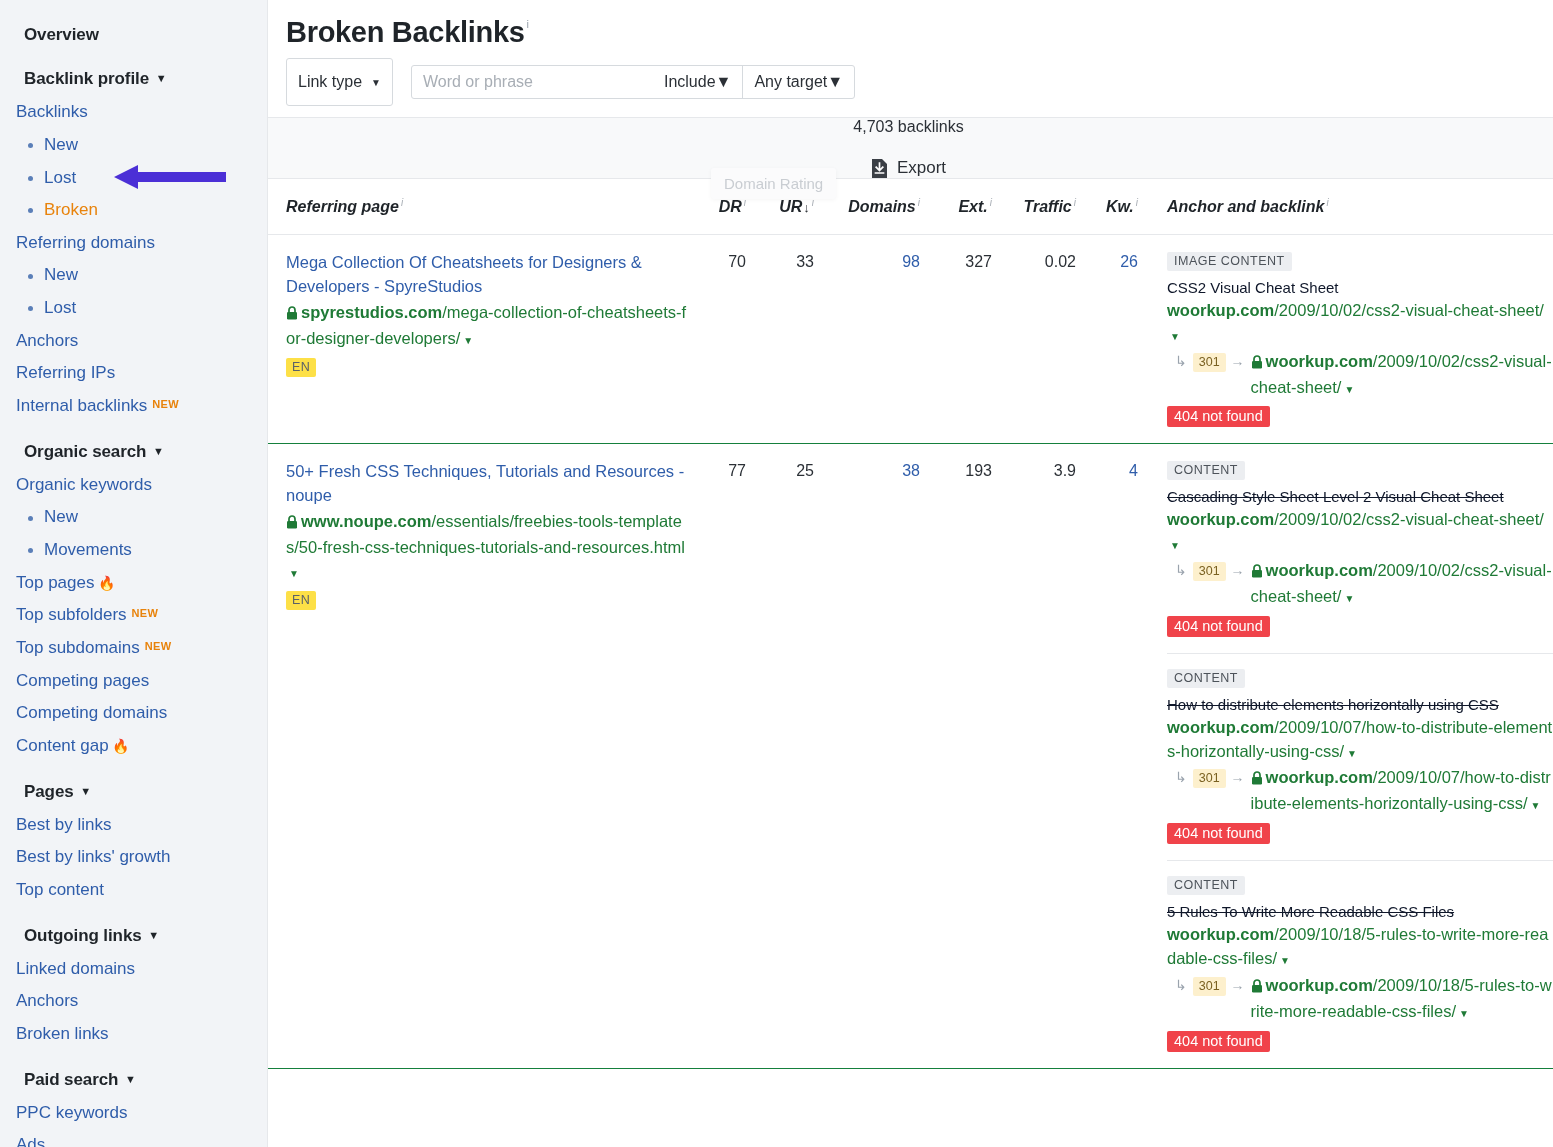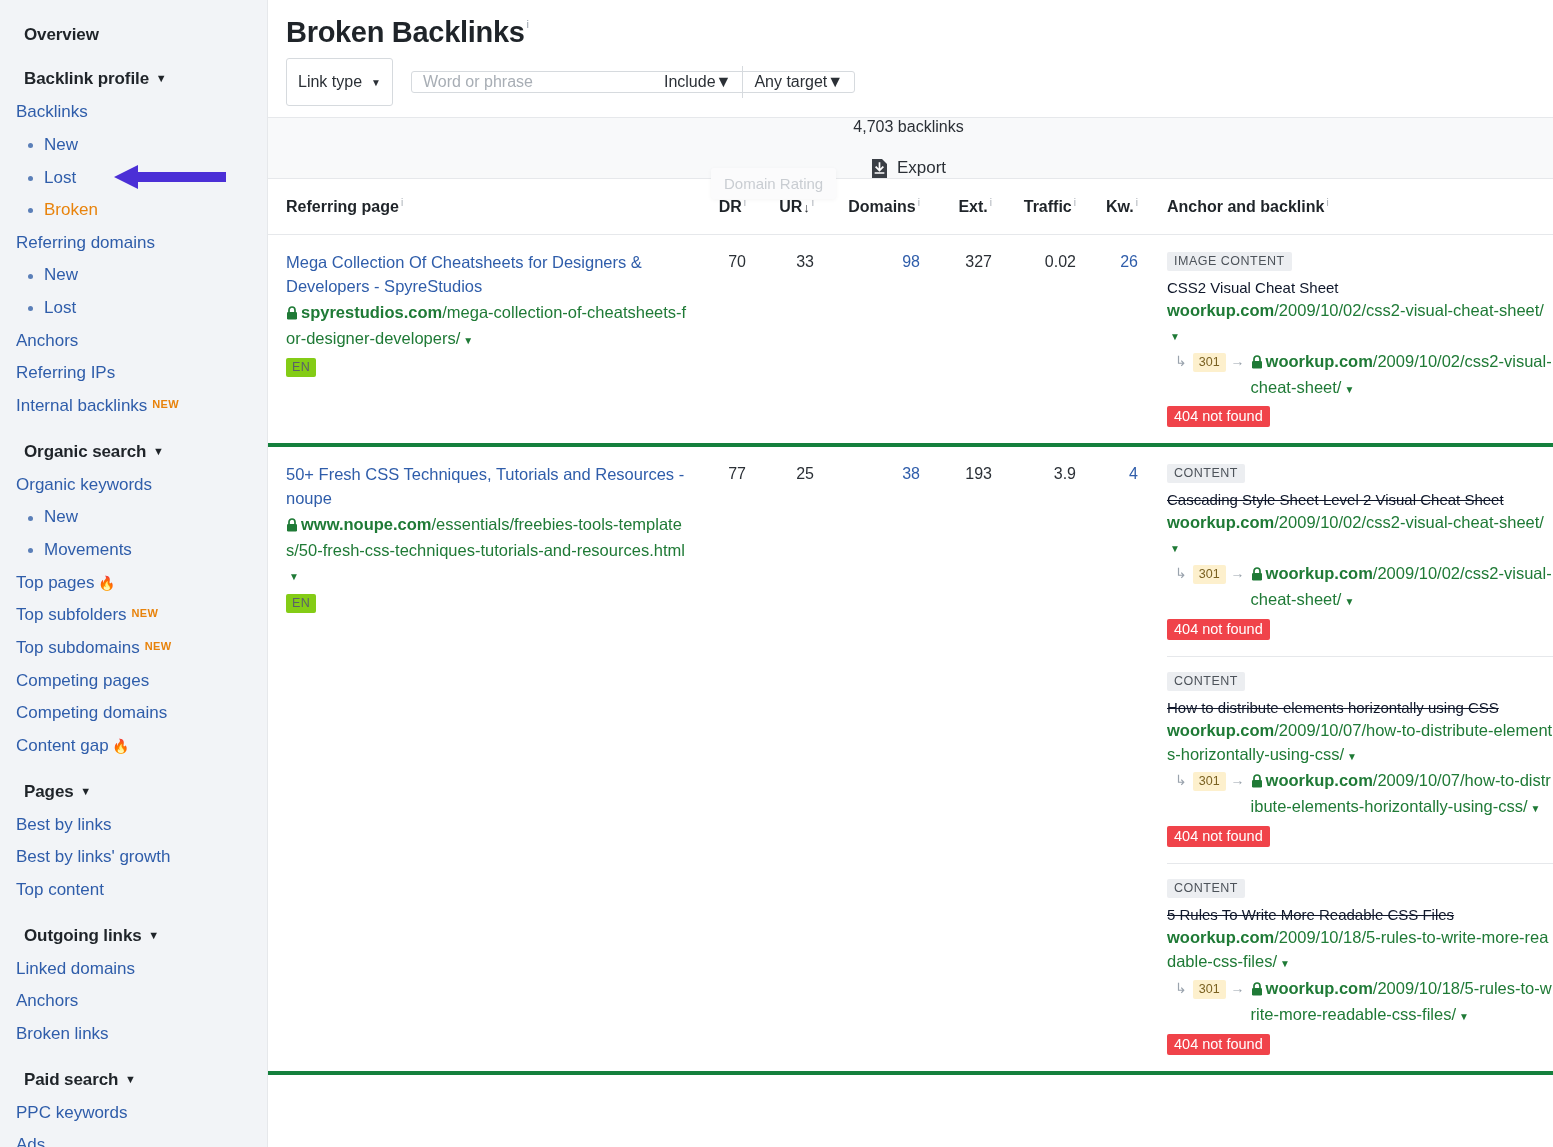--- a/index.html
+++ b/index.html
@@ -124,21 +124,21 @@
     padding: 0 11px;
     cursor: pointer;
     white-space: nowrap;
   }
   .ctl .caret { font-size: 10px; margin-left: 9px; color: #2b3036; }
   .ctl-group {
     display: flex;
     align-items: center;
     border: 1px solid #d6dade;
     border-radius: 3px;
-    height: 22px;
+    height: 34px;
     margin-left: 18px;
     background: #fff;
   }
   .ctl-group .seg {
     display: flex; align-items: center;
     height: 32px; padding: 0 11px;
     font-size: 16px; color: #2b3036;
     cursor: pointer; white-space: nowrap;
   }
   .ctl-group .seg.ph { color: #a8aeb5; padding-right: 120px; }
@@ -166,20 +166,21 @@
   .export-btn .dl-icon { margin-right: 9px; display: inline-flex; }
 
   
   .tbl { width: 100%; }
   .thead {
     display: flex;
     align-items: flex-start;
     height: 56px;
     padding: 18px 0 0 0;
     border-bottom: 1px solid #e6e8eb;
+    font-style: italic;
   }
   .th {
     font-size: 16px;
     font-weight: bold;
     color: #1f2429;
     position: relative;
     white-space: nowrap;
   }
   .th .i {
     font-size: 10px;
@@ -195,21 +196,21 @@
   .c-ext   { width: 72px;  text-align: right; }
   .c-traf  { width: 84px;  text-align: right; }
   .c-kw    { width: 62px;  text-align: right; }
   .c-anch  { flex: 1; padding-left: 29px; }
 
   .sort-arrow { font-size: 13px; margin-left: 1px; }
 
   .row {
     display: flex;
     align-items: flex-start;
-    border-bottom: 4px solid #15803d;
+    border-bottom: 1px solid #15803d;
     padding: 16px 0 14px 0;
     position: relative;
   }
   .cellnum {
     font-size: 16px;
     color: #2b3036;
     padding-top: 2px;
   }
   .cellnum.link { color: #2f5daa; cursor: pointer; }
 
@@ -232,21 +233,21 @@
   .rp-url .dom { font-weight: bold; }
   .lock {
     display: inline-block;
     vertical-align: -2px;
     margin-right: 3px;
   }
   .caret-g { font-size: 10px; color: #1f7a36; margin-left: 3px; }
   .lang-badge {
     display: inline-block;
     margin-top: 7px;
-    background: #84cc16;
+    background: #fde047;
     color: #5b6168;
     font-size: 12.5px;
     padding: 2px 6px 3px 6px;
     border-radius: 2px;
     letter-spacing: 0.3px;
   }
 
   
   .tooltip {
     position: absolute;

